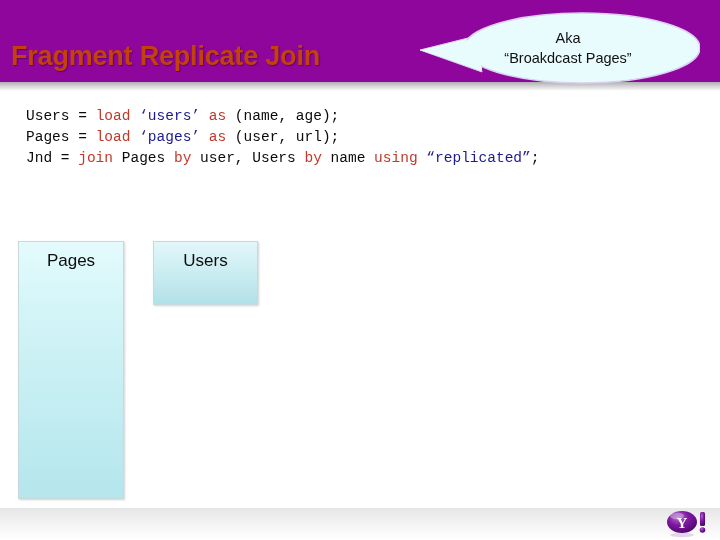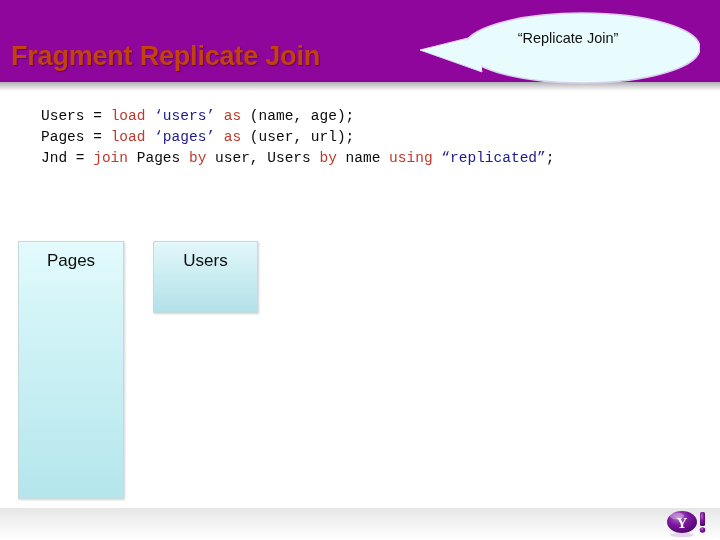--- a/index.html
+++ b/index.html
@@ -72,21 +72,21 @@
     font-size: 14.5px;
     line-height: 20px;
     font-weight: normal;
   }
   .callout-line1 { display: block; }
   .callout-line2 { display: block; }
 
   
   .code-block {
     position: absolute;
-    left: 41px;
+    left: 26px;
     top: 106px;
     font-family: "Liberation Mono", "DejaVu Sans Mono", monospace;
     font-size: 14.5px;
     line-height: 21px;
     color: #0b0b0b;
     white-space: pre;
   }
   .code-line { display: block; white-space: pre; }
   .kw  { color: #c0392b; }
   .str { color: #1b1b8f; }
@@ -111,21 +111,21 @@
     left: 18px;
     top: 241px;
     width: 106px;
     height: 258px;
     background: linear-gradient(to bottom, #e4fbfd 0%, #d4f5f8 25%, #b4e6ec 100%);
   }
   #box-users {
     left: 153px;
     top: 241px;
     width: 105px;
-    height: 72px;
+    height: 64px;
     background: linear-gradient(to bottom, #e2f7fa 0%, #cfeff3 40%, #b2e1e8 100%);
   }
 
   
   .footer-band {
     position: absolute;
     left: 0;
     top: 508px;
     width: 720px;
     height: 32px;
@@ -158,21 +158,22 @@
   <div class="title-banner-shadow"></div>
   <div class="slide-title">Fragment Replicate Join</div>
 
   <div class="callout">
     <svg viewBox="0 0 288 78" xmlns="http://www.w3.org/2000/svg">
       <path d="M 8 40 L 64 26 L 70 62 Z" fill="#e8fbfd" stroke="#dcd0f0" stroke-width="1"></path>
       <ellipse cx="170" cy="38" rx="118" ry="35" fill="#e8fbfd" stroke="#dcd0f0" stroke-width="1.4"></ellipse>
       <path d="M 8 40 L 66 28 L 70 60 Z" fill="#e8fbfd" stroke="none"></path>
     </svg>
     <div class="callout-text">
-      <span class="callout-line2">“Replicate Join”</span>
+      <span class="callout-line1">Aka</span>
+      <span class="callout-line2">“Broakdcast Pages”</span>
     </div>
   </div>
 
   <div class="code-block" id="code-block"><span class="code-line"><span>Users = </span><span class="kw">load</span><span> </span><span class="str">‘users’</span><span> </span><span class="kw">as</span><span> (name, age);</span></span><span class="code-line"><span>Pages = </span><span class="kw">load</span><span> </span><span class="str">‘pages’</span><span> </span><span class="kw">as</span><span> (user, url);</span></span><span class="code-line"><span>Jnd = </span><span class="kw">join</span><span> Pages </span><span class="kw">by</span><span> user, Users </span><span class="kw">by</span><span> name </span><span class="kw">using</span><span> </span><span class="str">“replicated”</span><span>;</span></span></div>
 
   <div class="box" id="box-pages">
     <div class="box-label">Pages</div>
   </div>
   <div class="box" id="box-users">
     <div class="box-label">Users</div>

